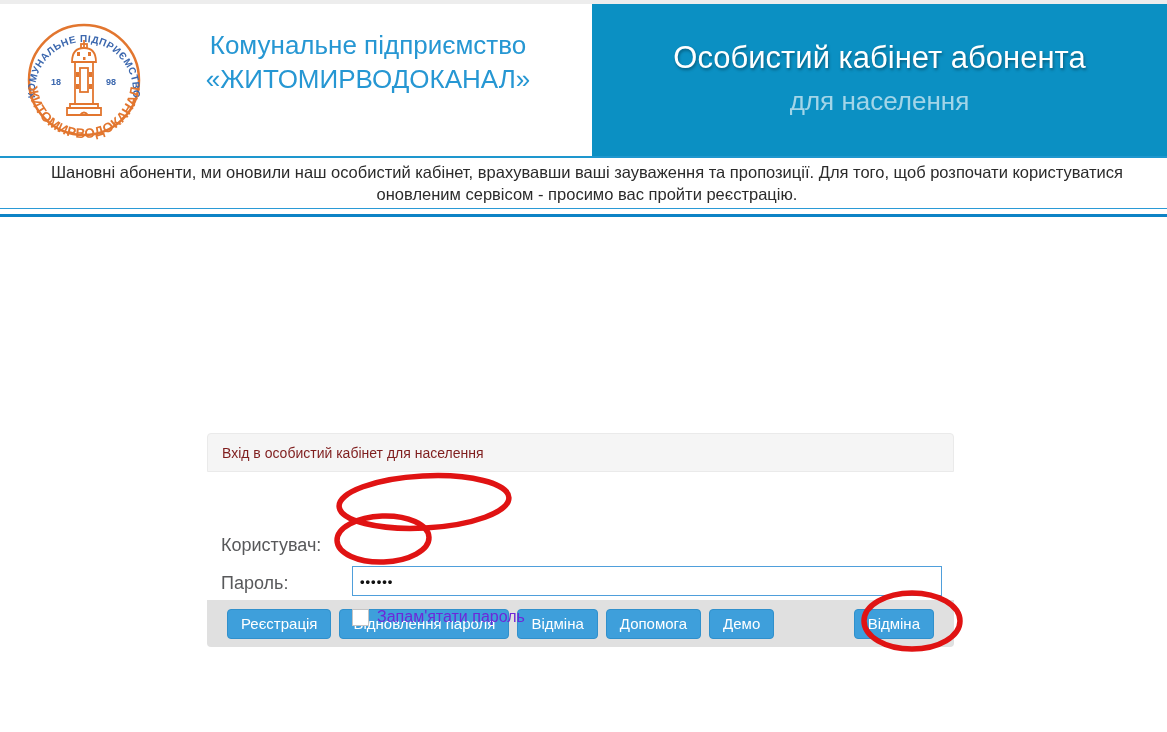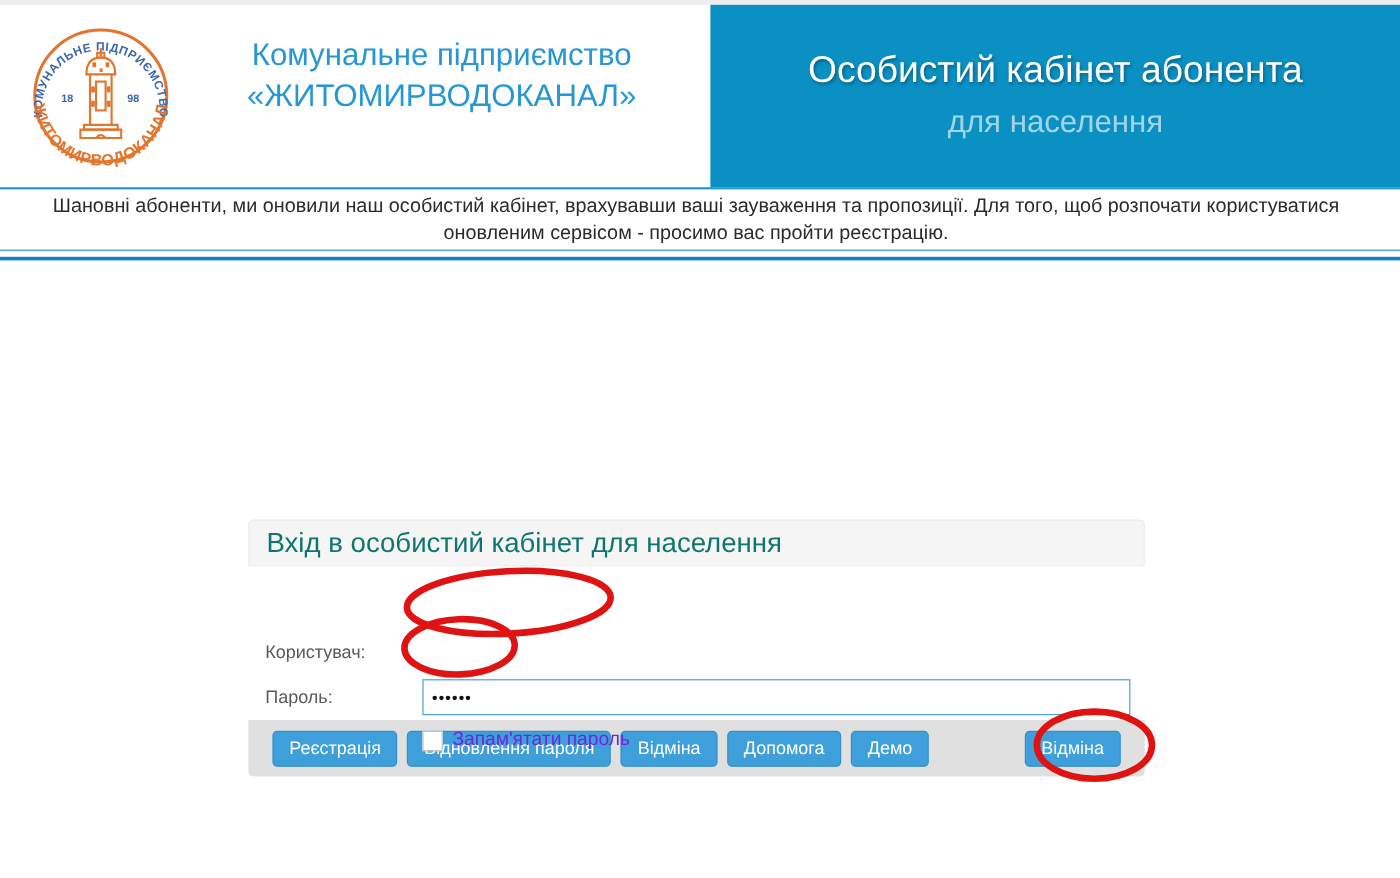--- a/index.html
+++ b/index.html
@@ -29,35 +29,35 @@
     text-shadow:1px 2px 3px rgba(0,0,0,0.35);
   }
   .banner-subtitle {
     margin-top:10px; color:rgba(255,255,255,0.62); font-size:26px; font-weight:400;
   }
   
   .notice-line-top { position:absolute; left:0; top:156px; width:1167px; height:2px; background:#1E97CE; }
   .notice {
     position:absolute; left:0; top:158px; width:1167px; height:51px; background:#fff;
     border-bottom:1px solid #2A9AD6;
-    display:flex; align-items:center; justify-content:flex-start;
+    display:flex; align-items:center; justify-content:flex-end;
   }
   .notice-text {
     width:1160px; text-align:center; color:#2b2b2b; font-size:16.5px; line-height:22px;
   }
   .notice-line-bottom { position:absolute; left:0; top:214px; width:1167px; height:3px; background:#0D83C6; }
   
   .panel { position:absolute; left:207px; top:433px; width:747px; }
   .panel-header {
     height:39px; background:#f5f5f5; border:1px solid #eaeaea;
     border-radius:4px 4px 0 0; display:flex; align-items:center; padding-left:14px;
   }
-  .panel-title { color:#0f766e; font-size:23px; }
+  .panel-title { color:#7f1d1d; font-size:14px; }
   .panel-body { background:#fff; padding:18px 12px 12px 12px; position:relative; height:128px; }
-  .field-label { position:absolute; left:14px; color:#58595B; font-size:15px; }
+  .field-label { position:absolute; left:14px; color:#58595B; font-size:18px; }
   .text-input {
     position:absolute; left:145px; width:590px; background:#fff;
     font-family:"Liberation Sans", sans-serif; font-size:16px; color:#111;
     padding:0 7px; outline:none;
   }
   #username-input { top:57px; height:28px; border:1px solid #c9c9c9; }
   #username-label { top:63px; }
   #password-input {
     top:94px; height:30px; border:1px solid #4F9FDB;
     font-size:13px; font-weight:bold; letter-spacing:1px;

